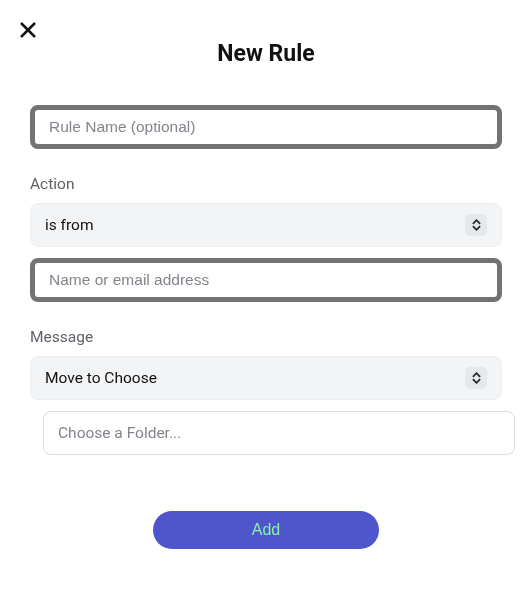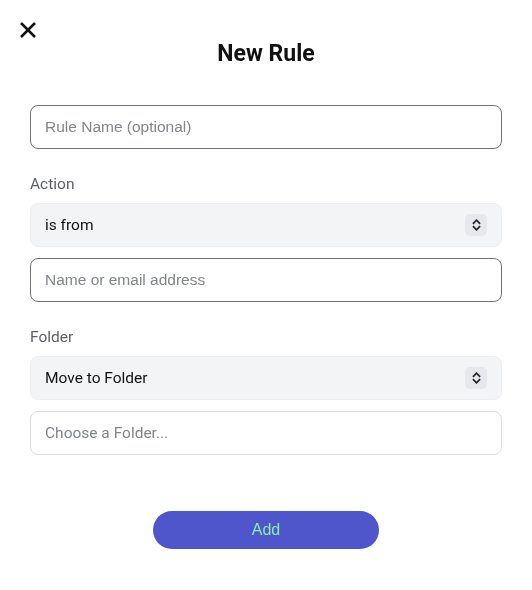--- a/index.html
+++ b/index.html
@@ -40,21 +40,21 @@
       color: #111;
       padding-top: 40px;
       padding-bottom: 8px;
     }
     .form {
       padding: 30px 30px 0 30px;
     }
     .text-input {
       width: 100%;
       height: 44px;
-      border: 1px solid #737373;
+      border: 5px solid #737373;
       border-radius: 8px;
       padding: 0 14px;
       font-size: 15.5px;
       color: #111;
       background: #fff;
       outline: none;
     }
     .text-input::placeholder {
       color: #81858c;
     }
@@ -103,20 +103,21 @@
     .folder-select {
       width: 100%;
       height: 44px;
       border: 1px solid #dcdde1;
       border-radius: 8px;
       padding: 0 14px;
       display: flex;
       align-items: center;
       cursor: pointer;
       background: #fff;
+      margin-left: 13px;
     }
     .folder-select-placeholder {
       font-size: 15.5px;
       color: #81858c;
     }
     .add-btn {
       display: block;
       margin: 56px auto 0 auto;
       width: 226px;
       height: 38px;
@@ -154,24 +155,24 @@
           <polyline points="1,5 5,1 9,5"></polyline>
         </svg>
       <svg viewBox="0 0 10 6">
           <polyline points="1,1 5,5 9,1"></polyline>
         </svg>
     </span>
   </div>
 
   <input type="text" class="text-input" placeholder="Name or email address" style="">
 
-  <div class="section-label">Folder</div>
+  <div class="section-label">Message</div>
 
   <div class="select">
-    <span class="select-value">Move to Folder</span>
+    <span class="select-value">Move to Choose</span>
     <span class="chevrons">
       <svg viewBox="0 0 10 6">
           <polyline points="1,5 5,1 9,5"></polyline>
         </svg>
       <svg viewBox="0 0 10 6">
           <polyline points="1,1 5,5 9,1"></polyline>
         </svg>
     </span>
   </div>
 

